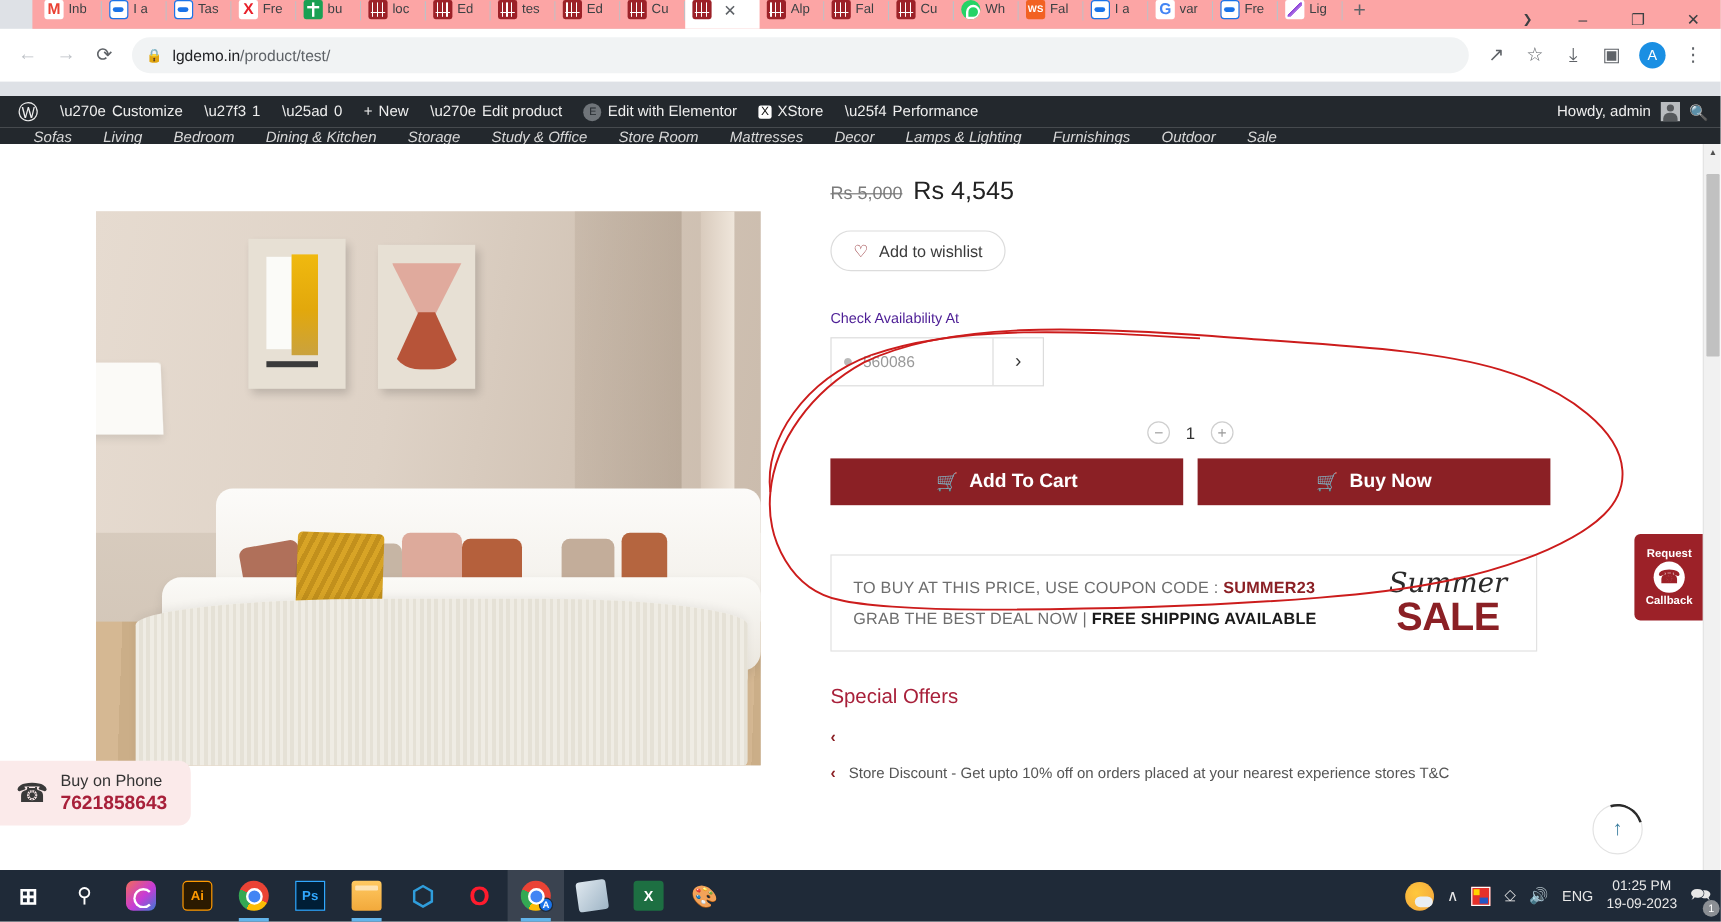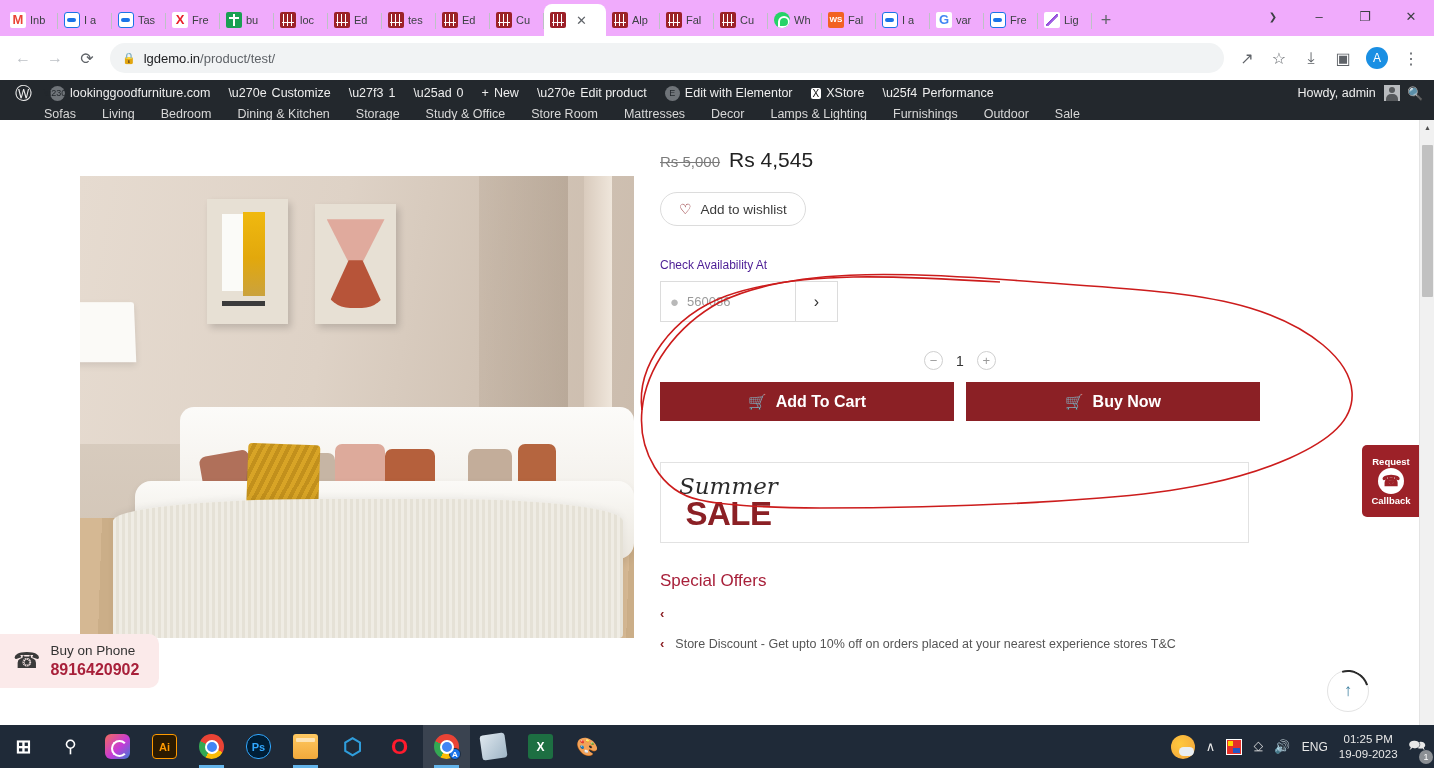--- a/index.html
+++ b/index.html
@@ -8,21 +8,21 @@
     overflow: hidden;
     font-family: "Liberation Sans", sans-serif;
     background: #ffffff;
   }
   .screen { position: relative; width: 1434px; height: 768px; overflow: hidden; }
 
   
   .browser { position: absolute; left: 0; top: 0; width: 1434px; height: 725px; background: #dee1e6; }
 
   
-  .tabstrip { position: relative; height: 36px; background: #f0abfc; display: flex; align-items: flex-end; padding-left: 4px; }
+  .tabstrip { position: relative; height: 24px; background: #fca5a5; display: flex; align-items: flex-end; padding-left: 4px; margin-left: 27px; }
   .tab {
     position: relative; height: 32px; min-width: 54px; max-width: 54px;
     display: flex; align-items: center; gap: 4px;
     padding: 0 6px; border-radius: 8px 8px 0 0;
     font-size: 11px; color: #3c4043; background: transparent;
     overflow: hidden; white-space: nowrap;
   }
   .tab.active { background: #ffffff; max-width: 62px; min-width: 62px; }
   .tab .tab-sep { position: absolute; right: 0; top: 9px; height: 16px; width: 1px; background: #bdc1c6; }
   .tab-title { overflow: hidden; text-overflow: clip; font-size: 11px; line-height: 12px; }
@@ -86,21 +86,21 @@
   .wpbar { height: 26px; background: #23282d; display: flex; align-items: center; color: #eee; font-size: 12.5px; padding-left: 6px; gap: 0; }
   .wpitem { display: flex; align-items: center; gap: 5px; padding: 0 9px; height: 26px; white-space: nowrap; }
   .wp-logo { font-size: 17px; line-height: 1; }
   .ic-circ { width: 15px; height: 15px; border-radius: 50%; background: #6f7479; display: inline-flex; align-items: center; justify-content: center; font-size: 9px; color: #23282d; }
   .wp-right { margin-left: auto; display: flex; align-items: center; gap: 8px; padding-right: 10px; }
   .wp-ava { width: 16px; height: 16px; background: #b9bcbf; display: inline-block; position: relative; }
   .wp-ava::before { content: ""; position: absolute; left: 5px; top: 2px; width: 6px; height: 6px; border-radius: 50%; background: #56595c; }
   .wp-ava::after { content: ""; position: absolute; left: 2px; top: 9px; width: 12px; height: 7px; border-radius: 5px 5px 0 0; background: #56595c; }
 
   
-  .sitenav { height: 14px; background: #23282d; color: #d8d8d8; font-size: 12.5px; display: flex; align-items: flex-end; gap: 26px; padding-left: 44px; overflow: hidden; }
+  .sitenav { height: 14px; background: #23282d; color: #d8d8d8; font-size: 12.5px; display: flex; align-items: flex-end; gap: 26px; padding-left: 28px; overflow: hidden; font-style: italic; }
   .sitenav span { line-height: 13px; transform: translateY(1px); }
 
   .content { position: relative; background: #fff; height: 605px; }
 
   
   .gallery { position: absolute; left: 80px; top: 56px; width: 554px; height: 462px; overflow: hidden; }
   .photo { position: absolute; inset: 0; background: linear-gradient(180deg,#e8ded4 0%, #e3d8cd 46%, #d9cdc0 48%, #cfc2b3 100%); }
   .wall { position: absolute; left: 0; top: 0; width: 100%; height: 58%; background: linear-gradient(100deg,#e6dbd0 0%, #ded2c6 45%, #d2c4b6 72%, #cbbcad 100%); }
   .wall-col { position: absolute; right: 12%; top: 0; width: 16%; height: 58%; background: linear-gradient(90deg, rgba(180,163,146,.35), rgba(160,142,124,.45)); }
   .wall-edge { position: absolute; right: 4%; top: 0; width: 5%; height: 62%; background: linear-gradient(90deg,#d9cbbd,#efe6db); }
@@ -115,21 +115,21 @@
   .lamp { position: absolute; left: -1%; top: 27%; width: 11%; height: 13%; background: #fbfaf7; border-radius: 3px 3px 0 0; transform: perspective(40px) rotateX(3deg); box-shadow: 0 3px 6px rgba(0,0,0,.1); }
   .sofa-back { position: absolute; left: 18%; top: 50%; width: 82%; height: 22%; background: linear-gradient(180deg,#fcfbf9,#f2efe9); border-radius: 14px 14px 0 0; }
   .cushion { position: absolute; border-radius: 7px; }
   .sofa-seat { position: absolute; left: 10%; top: 66%; width: 90%; height: 17%; background: linear-gradient(180deg,#fbfaf7,#ebe7df); border-radius: 16px; box-shadow: 0 4px 9px rgba(0,0,0,.08); }
   .sofa-base { position: absolute; left: 10%; top: 77%; width: 88%; height: 9%; background: linear-gradient(180deg,#f6f3ee,#e6e1d7); border-radius: 8px; }
   .throw { position: absolute; left: 30%; top: 58%; width: 13%; height: 30%; background: repeating-linear-gradient(115deg,#d8a426 0 4px,#c2901c 4px 8px); border-radius: 4px; transform: rotate(2deg); }
   .rug { position: absolute; left: 6%; bottom: 0; width: 92%; height: 30%; background: repeating-linear-gradient(90deg,#efece4 0 3px,#e5e1d6 3px 6px); border-radius: 40% 34% 4px 4px / 22px 22px 4px 4px; box-shadow: 0 -2px 7px rgba(0,0,0,.05); }
   .floor { position: absolute; left: 0; bottom: 0; width: 100%; height: 26%; background: repeating-linear-gradient(92deg,#d5b893 0 22px,#cbae88 22px 44px); }
 
   
-  .summary { position: absolute; left: 660px; top: 0; width: 600px; }
+  .summary { position: absolute; left: 692px; top: 0; width: 600px; }
   .price-row { display: flex; align-items: baseline; gap: 9px; padding-top: 28px; }
   .price-old { font-size: 15px; color: #7b7b7b; text-decoration: line-through; }
   .price-new { font-size: 21px; color: #222; font-weight: 500; }
   .wishlist {
     margin-top: 20px; display: inline-flex; align-items: center; gap: 9px;
     border: 1px solid #dcdcdc; border-radius: 20px; padding: 8px 18px;
     font-size: 13.5px; color: #3b3b3b; background: #fff;
   }
   .heart { color: #8b2025; font-size: 14px; }
 
@@ -204,21 +204,21 @@
   .tbi.active { background: rgba(255,255,255,.12); }
   .tbi .under { position: absolute; bottom: 0; left: 11px; width: 25px; height: 3px; background: #63b4ea; }
   .ico { width: 25px; height: 25px; border-radius: 4px; position: relative; display: flex; align-items: center; justify-content: center; font-size: 12px; font-weight: bold; color: #fff; }
   .ic-start { background: transparent; color: #fff; font-size: 19px; }
   .ic-search { color: #fff; font-size: 17px; font-weight: normal; }
   .ic-cc { background: linear-gradient(135deg,#f26b5b,#c73bd6 55%,#3a7bd5); border-radius: 6px; }
   .ic-cc::before { content: ""; position: absolute; left: 6px; top: 6px; width: 13px; height: 13px; border: 2px solid #fff; border-radius: 50%; border-right-color: transparent; }
   .ic-ai { background: #2b1a00; border: 1.5px solid #ff9a00; border-radius: 4px; color: #ff9a00; font-size: 11px; }
   .ic-chrome { background: conic-gradient(#ea4335 0 33%, #fbbc05 33% 58%, #34a853 58% 82%, #ea4335 82% 100%); border-radius: 50%; }
   .ic-chrome::after { content: ""; position: absolute; width: 10px; height: 10px; border-radius: 50%; background: #4285f4; border: 2px solid #fff; }
-  .ic-ps { background: #001e36; border: 1.5px solid #31a8ff; border-radius: 12px; color: #31a8ff; font-size: 11px; }
+  .ic-ps { background: #001e36; border: 1.5px solid #31a8ff; border-radius: 0; color: #31a8ff; font-size: 11px; }
   .ic-fold { background: linear-gradient(180deg,#ffc962,#f2a93b); border-radius: 3px; }
   .ic-fold::before { content: ""; position: absolute; left: 3px; top: 4px; width: 19px; height: 4px; background: #fff; opacity: .55; border-radius: 1px; }
   .ic-vs { color: #2f9ddb; font-size: 22px; background: transparent; }
   .ic-op { color: #ff1b2d; font-size: 22px; background: transparent; font-weight: bold; }
   .ic-note { background: linear-gradient(135deg,#dfe8ef,#9fb5c6); border-radius: 3px; transform: rotate(-8deg); }
   .ic-xl { background: #1d6f42; border-radius: 3px; color: #fff; font-size: 12px; }
   .ic-paint { background: transparent; font-size: 18px; }
   .ic-badge { position: absolute; right: -2px; bottom: -1px; width: 12px; height: 12px; border-radius: 50%; background: #1a73e8; color: #fff; font-size: 8px; display: flex; align-items: center; justify-content: center; border: 1px solid #1f2a38; }
 
   .tray { margin-left: auto; display: flex; align-items: center; gap: 11px; padding-right: 8px; color: #e8e8e8; font-size: 12px; }
@@ -367,24 +367,20 @@
         <div class="tb-btn">⋮</div>
       </div>
     </div>
   </div>
 
   <div class="viewport">
 
     <div class="wpbar">
       <div class="wpitem">
           <span class="wp-logo">Ⓦ</span>
-        </div>
-      <div class="wpitem">
-          <span class="ic-circ">\u2302</span>
-          <span>lookinggoodfurniture.com</span>
         </div>
       <div class="wpitem">
           <span>\u270e</span>
           <span>Customize</span>
         </div>
       <div class="wpitem">
           <span>\u27f3</span>
           <span>1</span>
         </div>
       <div class="wpitem">
@@ -497,20 +493,24 @@
             <span class="cart-ic">🛒</span>
             <span>Add To Cart</span>
           </div>
           <div class="btn-act">
             <span class="cart-ic">🛒</span>
             <span>Buy Now</span>
           </div>
         </div>
 
         <div class="coupon">
+          <div class="coupon-l">
+            <div><span>TO BUY AT THIS PRICE, USE COUPON CODE : </span><span class="coupon-code">SUMMER23</span></div>
+            <div><span>GRAB THE BEST DEAL NOW | </span><span class="coupon-free">FREE SHIPPING AVAILABLE</span></div>
+          </div>
           <div class="coupon-r">
             <div class="c-summer">Summer</div>
             <div class="c-sale">SALE</div>
           </div>
         </div>
 
         <div class="offers-title">Special Offers</div>
         <div id="offers">
             <div class="offer">
               <span class="offer-ar">‹</span>
@@ -519,21 +519,21 @@
               <span class="offer-ar">‹</span>
               <span>Store Discount - Get upto 10% off on orders placed at your nearest experience stores T&amp;C</span>
             </div>
           </div>
       </div>
 
       <div class="buyphone">
         <span class="bp-ic">☎</span>
         <div>
           <div class="bp-t1">Buy on Phone</div>
-          <div class="bp-t2">8916420902</div>
+          <div class="bp-t2">7621858643</div>
         </div>
       </div>
 
       <div class="callback">
         <div>Request</div>
         <div class="cb-circ">☎</div>
         <div>Callback</div>
       </div>
 
       <div class="totop">

